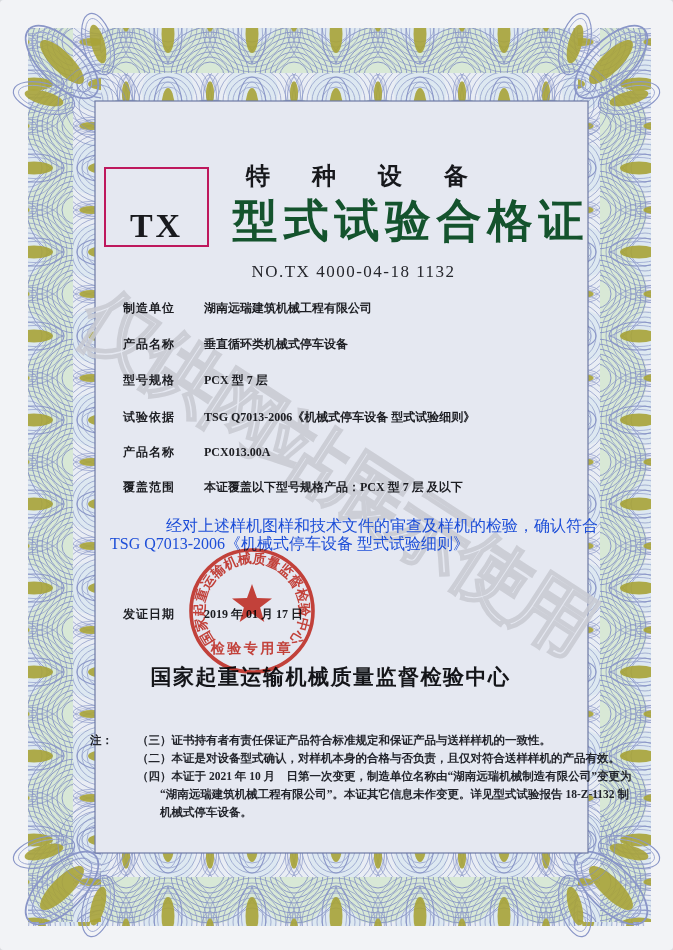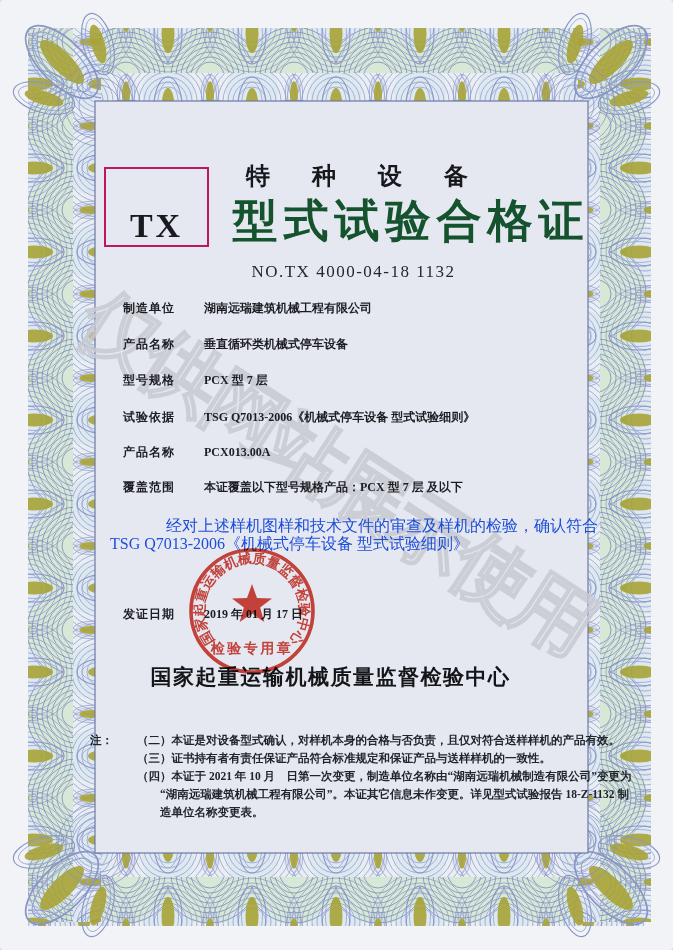--- a/index.html
+++ b/index.html
@@ -191,25 +191,25 @@
     <div class="row" style="top:606px">
       <span class="lab">发证日期</span>
       <span class="val">2019 年 01 月 17 日</span>
     </div>
 
     <div class="issuer">国家起重运输机械质量监督检验中心</div>
 
     <div class="notes">
       <div class="notes-label">注：</div>
       <div class="note-items">
+        <div class="note-line"><span>（三）</span><span>证书持有者有责任保证产品符合标准规定和保证产品与送样样机的一致性。</span></div>
         <div class="note-line"><span>（二）</span><span>本证是对设备型式确认，对样机本身的合格与否负责，且仅对符合送样样机的产品有效。</span></div>
-        <div class="note-line"><span>（三）</span><span>证书持有者有责任保证产品符合标准规定和保证产品与送样样机的一致性。</span></div>
         <div class="note-line"><span>（四）</span><span>本证于 2021 年 10 月　日第一次变更，制造单位名称由“湖南远瑞机械制造有限公司”变更为</span></div>
         <div class="note-cont">“湖南远瑞建筑机械工程有限公司”。本证其它信息未作变更。详见型式试验报告 18-Z-1132 制</div>
-        <div class="note-cont">造单位名称变更表。</div>
+        <div class="note-cont">机械式停车设备。</div>
       </div>
     </div>
   </div>
 
   <svg class="stamp" width="136" height="136" viewBox="0 0 136 136">
     <circle cx="68" cy="68" r="61" fill="none" stroke="#d5372c" stroke-width="3.6"></circle>
     <path id="ringPath" d="M 28.7,95.5 A 48,48 0 1 1 107.3,95.5" fill="none"></path>
     <text font-size="13.5" font-weight="bold" fill="#d5372c">
       <textPath href="#ringPath" startOffset="50%" text-anchor="middle">国家起重运输机械质量监督检验中心</textPath>
     </text>

